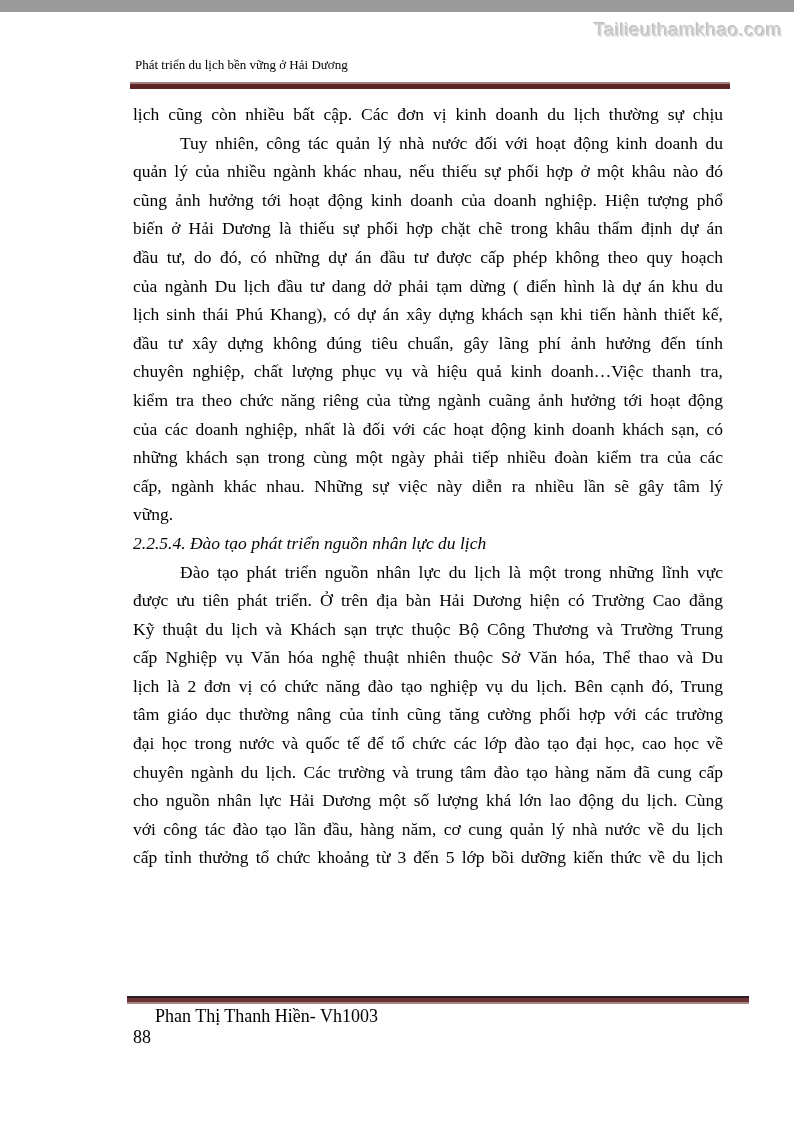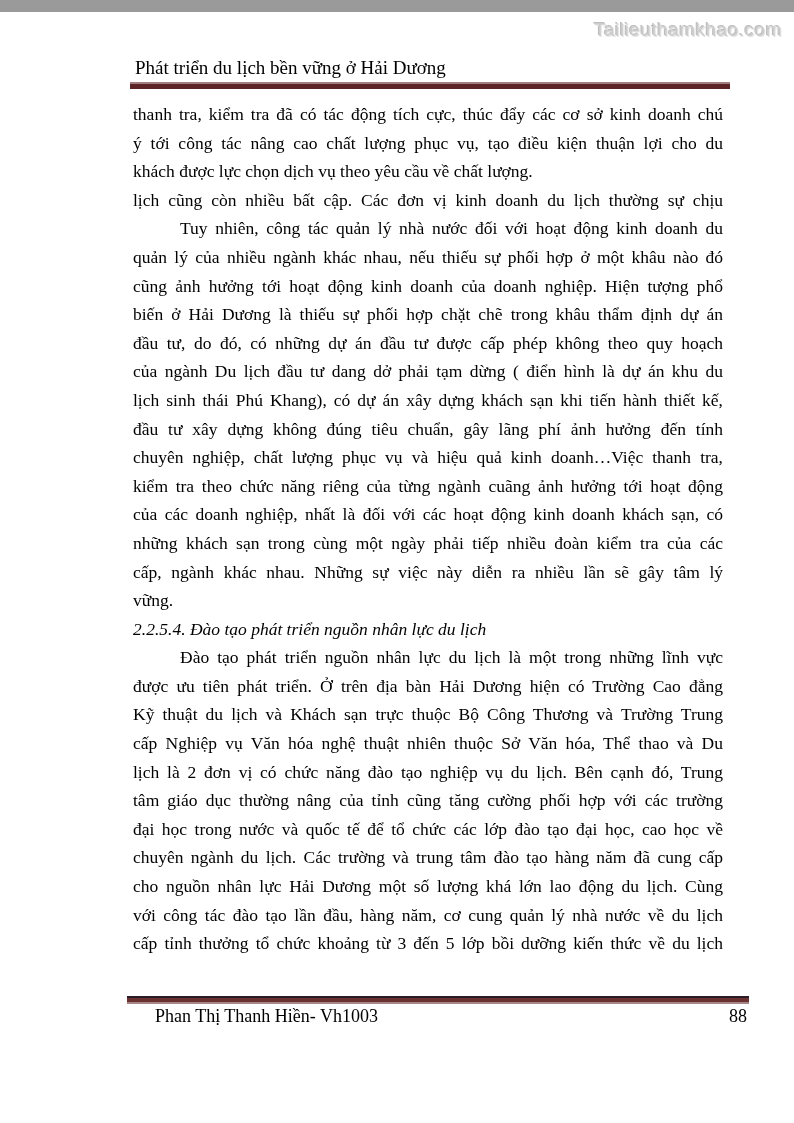--- a/index.html
+++ b/index.html
@@ -21,21 +21,21 @@
     font-family: "Liberation Sans", sans-serif;
     font-size: 19px;
     color: #cccccc;
     text-shadow: 1px 1px 0 #e6e6e6, -1px -1px 0 #bdbdbd;
     letter-spacing: 0.5px;
   }
   .header-title {
     position: absolute;
     left: 135px;
     top: 45px;
-    font-size: 19px;
+    font-size: 13px;
     white-space: nowrap;
   }
   .rule-header {
     position: absolute;
     left: 130px;
     top: 70px;
     width: 600px;
     height: 7px;
     background: linear-gradient(to bottom,
       #a58080 0%, #a58080 30%,
@@ -74,40 +74,36 @@
       #a58585 80%, #a58585 100%);
   }
   .footer {
     position: absolute;
     left: 133px;
     top: 994px;
     width: 614px;
     display: flex;
     justify-content: space-between;
     font-size: 18px;
+    flex-direction: column;
   }
   .footer-author { padding-left: 22px; }
 </style>
 </head>
 <body>
 
 <div class="page">
 
   <div class="watermark">Tailieuthamkhao.com</div>
 
   <div class="header-title">Phát triển du lịch bền vững ở Hải Dương</div>
   <div class="rule-header"></div>
 
   <div class="content">
 
-    <div>
-      <div class="line">thanh tra, kiểm tra đã có tác động tích cực, thúc đẩy các cơ sở kinh doanh chú</div>
-      <div class="line">ý tới công tác nâng cao chất lượng phục vụ, tạo điều kiện thuận lợi cho du</div>
-      <div class="line end">khách được lực chọn dịch vụ theo yêu cầu về chất lượng.</div>
-    </div>
 
     <div>
       <div class="line">lịch cũng còn nhiều bất cập. Các đơn vị kinh doanh du lịch thường sự chịu</div>
       <div class="line indent">Tuy nhiên, công tác quản lý nhà nước đối với hoạt động kinh doanh du</div>
       <div class="line">quản lý của nhiều ngành khác nhau, nếu thiếu sự phối hợp ở một khâu nào đó</div>
       <div class="line">cũng ảnh hưởng tới hoạt động kinh doanh của doanh nghiệp. Hiện tượng phổ</div>
       <div class="line">biến ở Hải Dương là thiếu sự phối hợp chặt chẽ trong khâu thẩm định dự án</div>
       <div class="line">đầu tư, do đó, có những dự án đầu tư được cấp phép không theo quy hoạch</div>
       <div class="line">của ngành Du lịch đầu tư dang dở phải tạm dừng ( điển hình là dự án khu du</div>
       <div class="line">lịch sinh thái Phú Khang), có dự án xây dựng khách sạn khi tiến hành thiết kế,</div>

